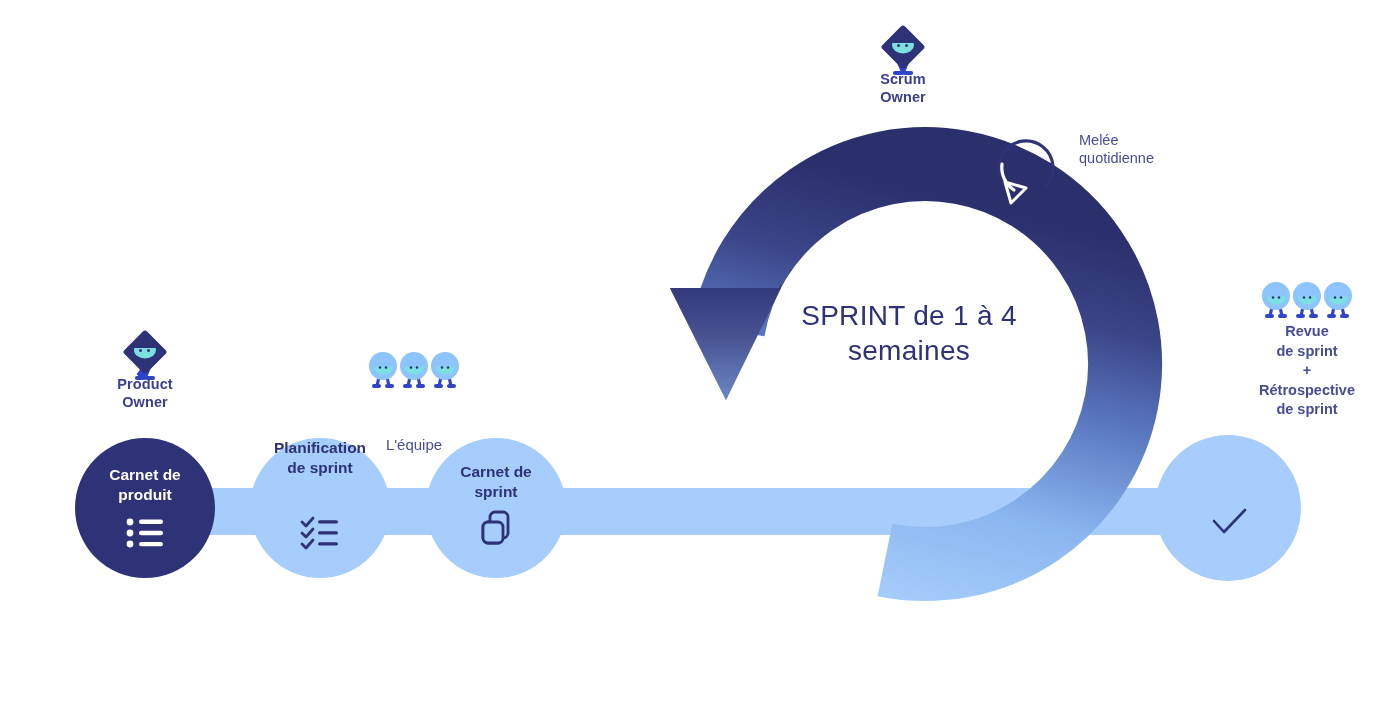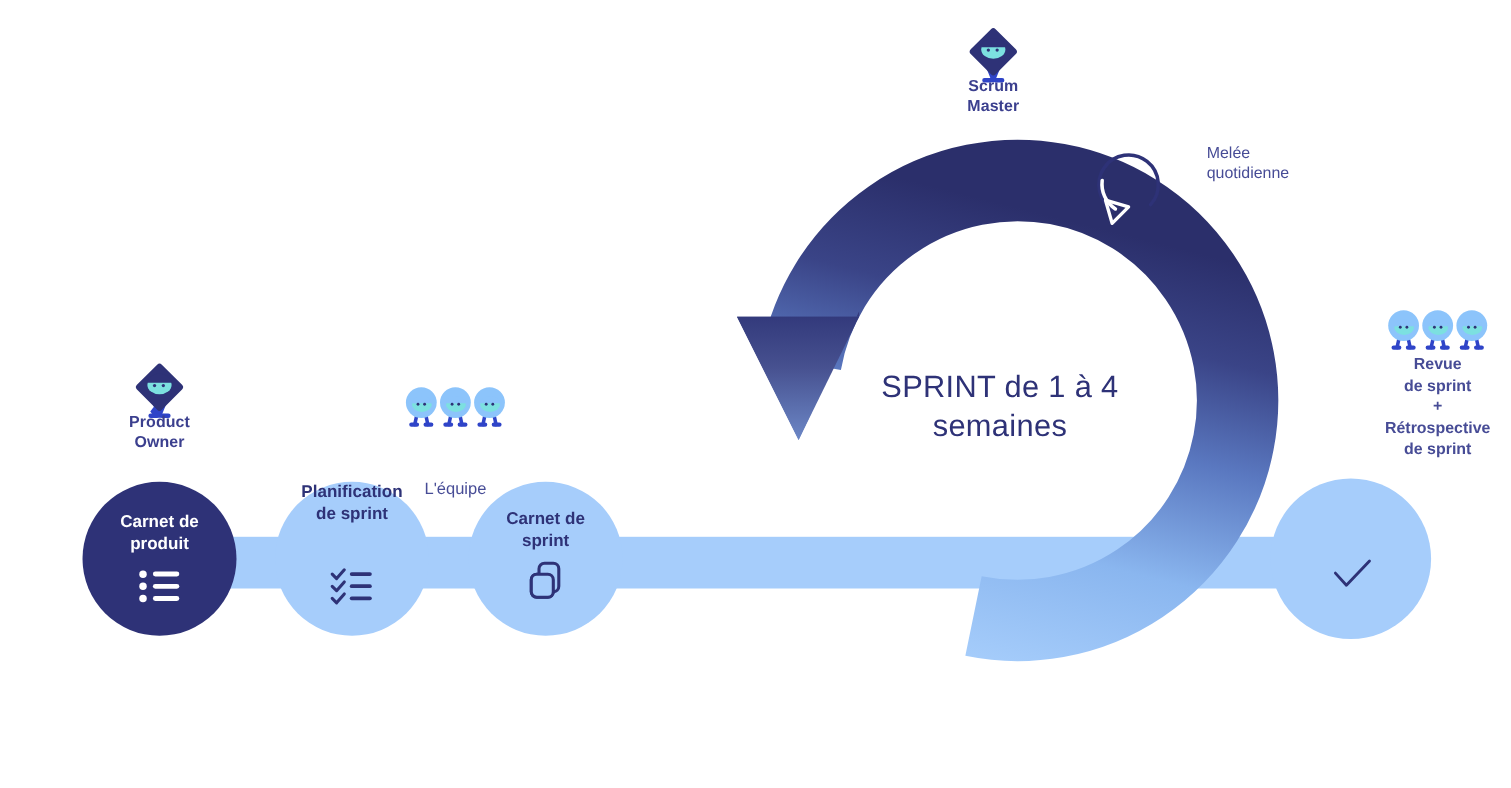--- a/index.html
+++ b/index.html
@@ -78,21 +78,20 @@
     position: absolute;
     text-align: center;
     font-family: "Liberation Sans", sans-serif;
     font-size: 28px;
     line-height: 1.24;
     color: #2e3277;
     font-weight: 400;
     white-space: pre-line;
     letter-spacing: .3px;
     pointer-events: none;
-    margin-top: 36px;
   }
 </style>
 </head>
 <body>
 
 <div class="stage">
 
   <svg class="svg-layer" viewBox="0 0 1374 716">
     <defs>
 
@@ -247,31 +246,31 @@
         <circle cx="-3" cy="1.5" r="1.3" fill="#2e3277"></circle>
         <circle cx="3" cy="1.5" r="1.3" fill="#2e3277"></circle>
       </g>
     </g>
   </svg>
 
   <div class="label role" style="left:65px; top:376px; width:160px;">Product
 Owner</div>
 
   <div class="label role" style="left:823px; top:71px; width:160px;">Scrum
-Master</div>
+Owner</div>
 
   <div class="label team" style="left:334px; top:392px; width:160px;">L'équipe</div>
 
   <div class="label review" style="left:1222px; top:322px; width:170px;">Revue
 de sprint
 +
 Rétrospective
 de sprint</div>
 
-  <div class="label event" style="left:1079px; top:131px; width:180px;margin-left:18px;">Melée
+  <div class="label event" style="left:1079px; top:131px; width:180px;">Melée
 quotidienne</div>
 
   <div class="sprint-title" style="left:753px; top:299px; width:312px;">SPRINT de 1 à 4
 semaines</div>
 
   <div class="node-text on-dark" style="left:75px; top:465px; width:140px;">Carnet de
 produit</div>
 
   <div class="node-text on-light" style="left:248px; top:438px; width:144px;">Planification
 de sprint</div>

